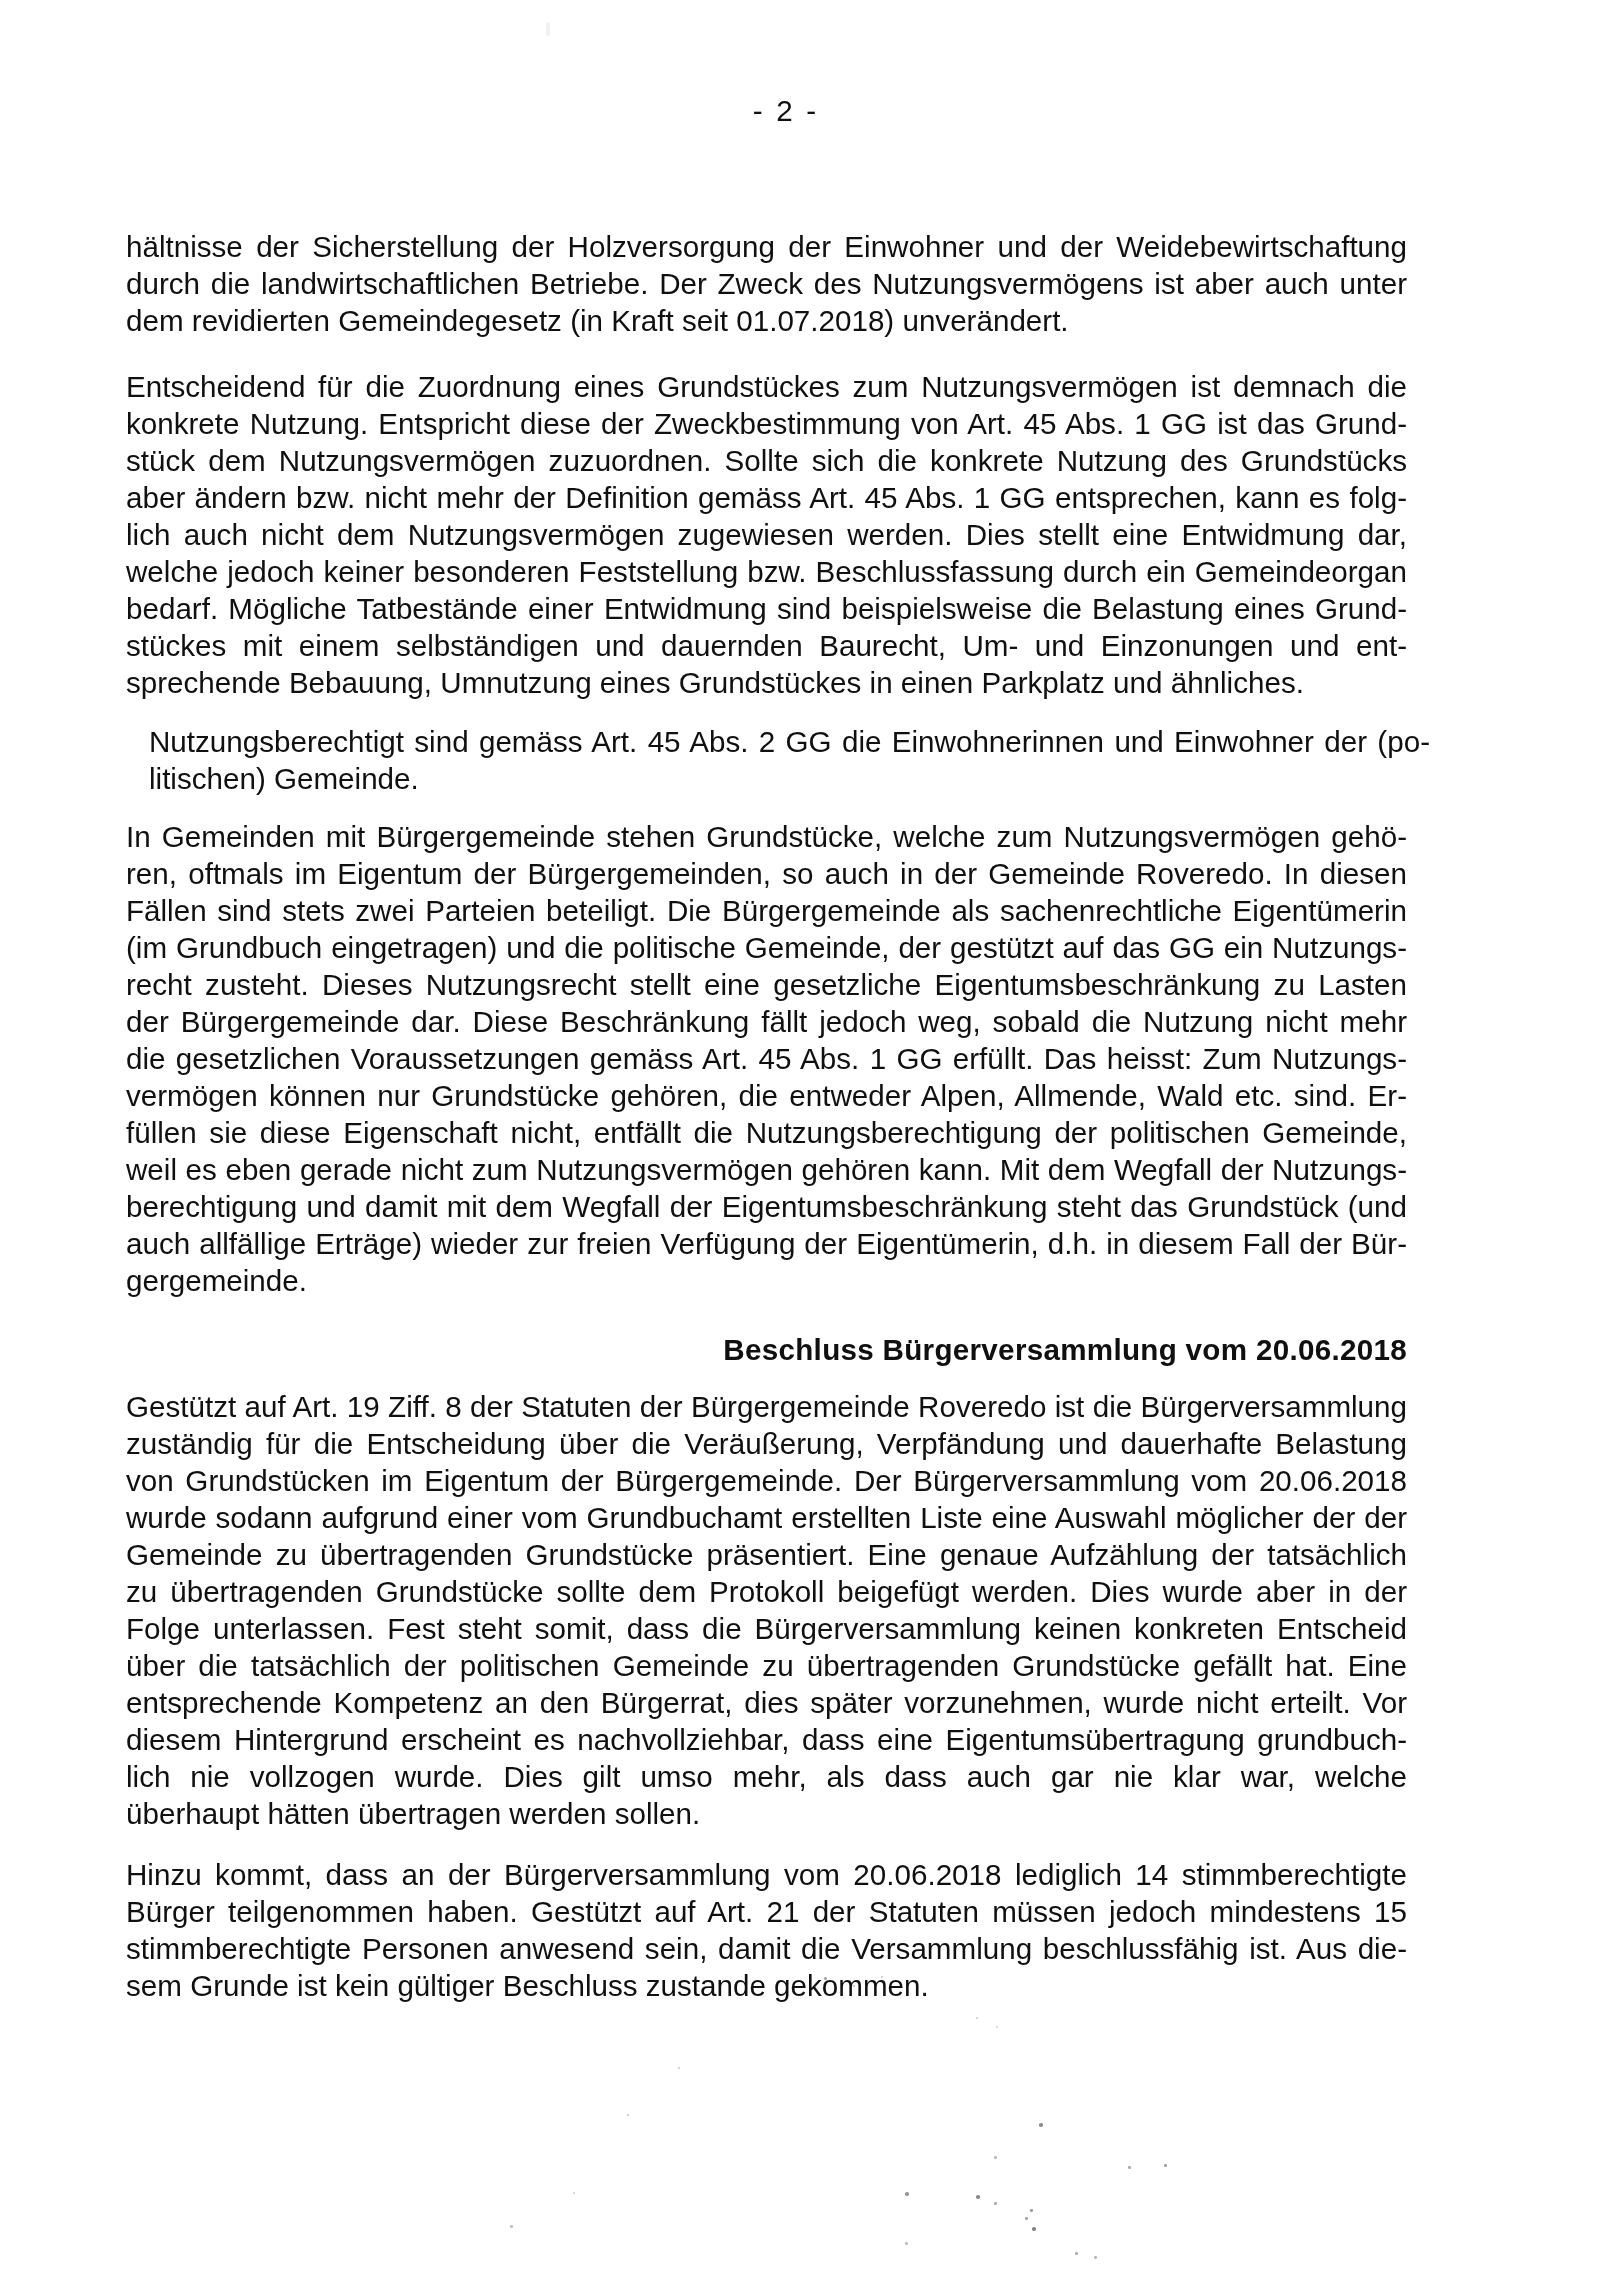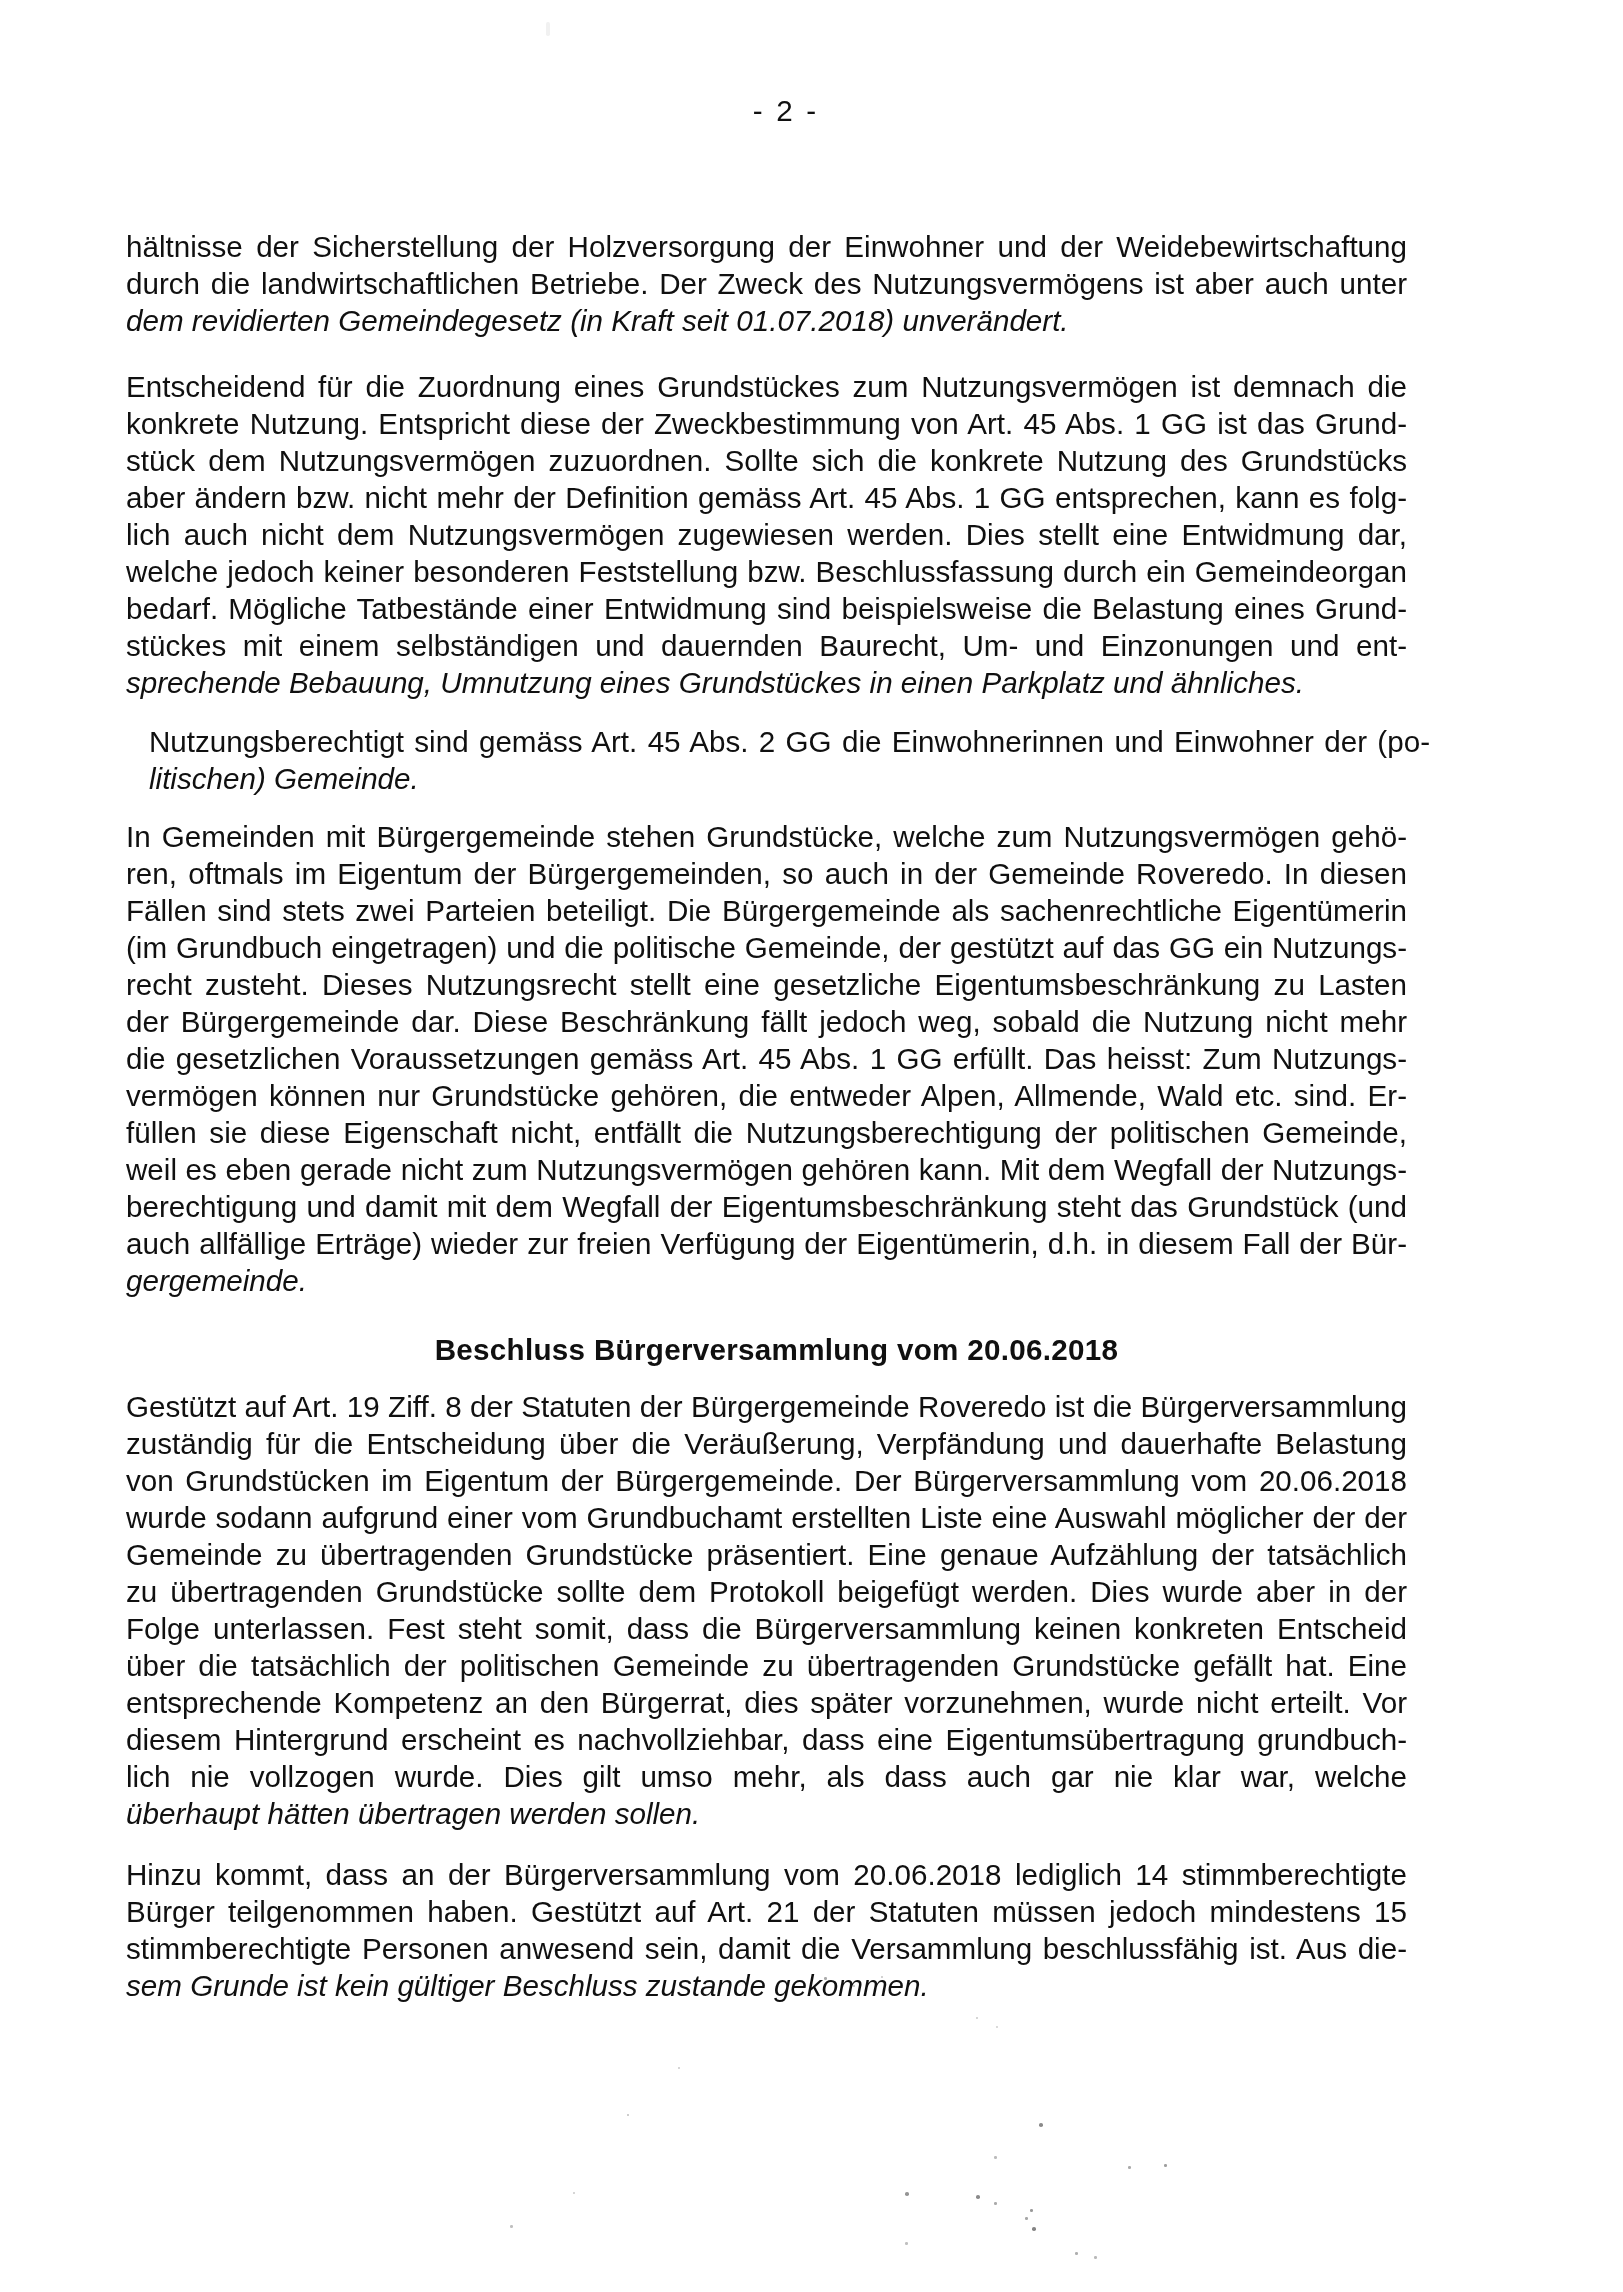--- a/index.html
+++ b/index.html
@@ -35,26 +35,25 @@
   .line {
     height: 37px;
     overflow: hidden;
     text-align: justify;
     text-align-last: justify;
     text-justify: inter-word;
   }
   .line.last {
     text-align: left;
     text-align-last: left;
-    font-style: italic;
   }
   .heading-line {
     height: 37px;
     font-weight: bold;
-    text-align: center;
+    text-align: right;
     letter-spacing: 0.3px;
     margin-left: 20px;
   }
   .noise-layer { position: absolute; top: 0; left: 0; width: 100%; height: 100%; pointer-events: none; }
   .dot {
     position: absolute;
     background: #2b2b2b;
     border-radius: 50%;
   }
   .smudge {

